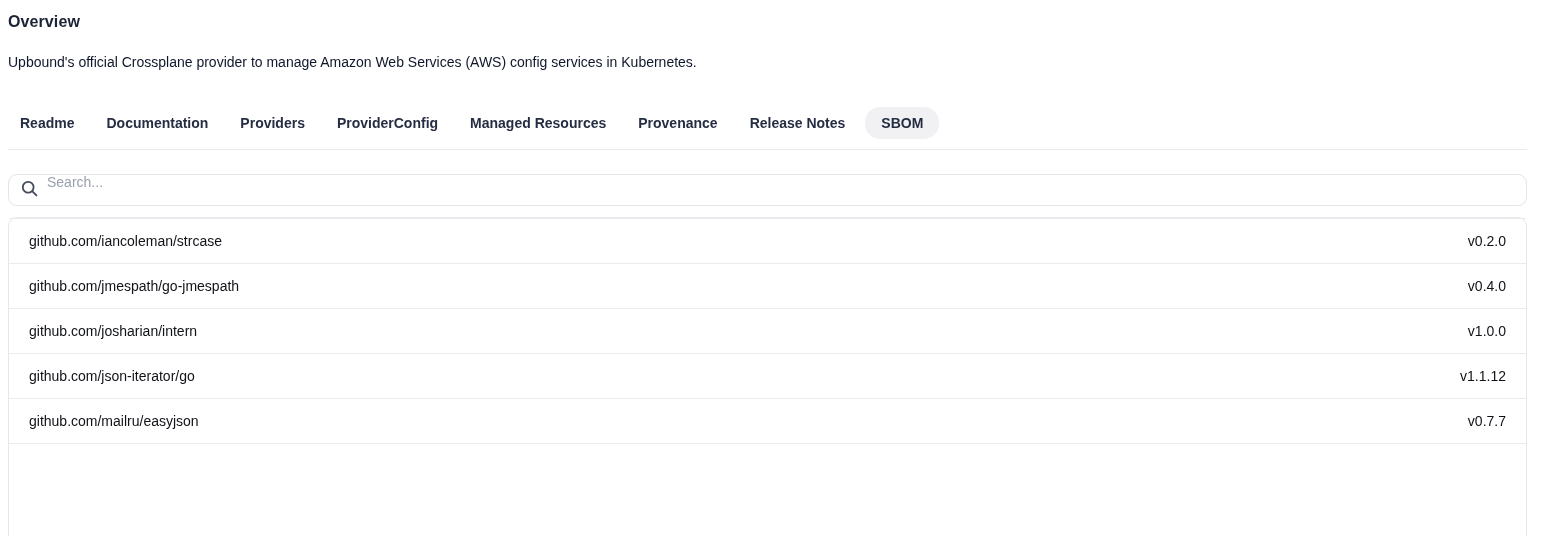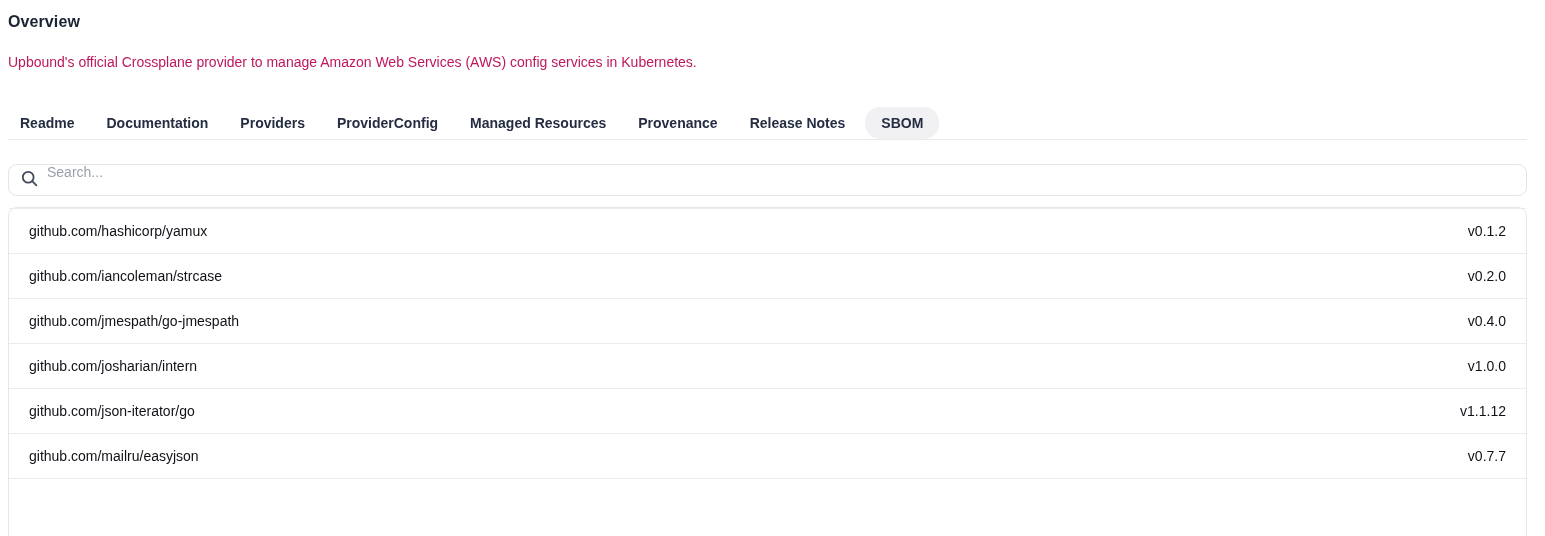--- a/index.html
+++ b/index.html
@@ -11,29 +11,29 @@
     color: #14161c;
   }
   .page { margin: 13px 18px 0 8px; }
 
   
   .page-title {
     font-size: 16px; font-weight: 700; color: #1b2334;
     letter-spacing: .1px;
   }
   .page-desc {
-    margin-top: 23px; font-size: 14px; color: #be185d;
+    margin-top: 23px; font-size: 14px; color: #0f172a;
   }
 
   
   .tabbar {
     margin-top: 37px;
     display: flex; align-items: center; gap: 8px;
     border-bottom: 1px solid #e9eaec;
-    padding-bottom: 0;
+    padding-bottom: 10px;
   }
   .tab {
     padding: 8px 12px;
     font-size: 14px; font-weight: 700; color: #252d42;
     border-radius: 8px; cursor: pointer; white-space: nowrap;
   }
   .tab.active { background: #f1f1f3; padding: 8px 16px; border-radius: 15px; }
 
   
   .toolbar {
@@ -115,24 +115,20 @@
           <line x1="11.4" y1="11.4" x2="15.4" y2="15.4" stroke="#434a59" stroke-width="1.8" stroke-linecap="round"></line>
         </svg>
       </span>
       <input type="text" value="" placeholder="Search..." style="">
     </div>
   </div>
 
   <div class="pkg-table">
 
     <div class="t-row">
-      <span class="cell-package">github.com/hashicorp/yamux</span>
-      <span class="cell-version">v0.1.2</span>
-    </div>
-    <div class="t-row">
       <span class="cell-package">github.com/iancoleman/strcase</span>
       <span class="cell-version">v0.2.0</span>
     </div>
     <div class="t-row">
       <span class="cell-package">github.com/jmespath/go-jmespath</span>
       <span class="cell-version">v0.4.0</span>
     </div>
     <div class="t-row">
       <span class="cell-package">github.com/josharian/intern</span>
       <span class="cell-version">v1.0.0</span>

